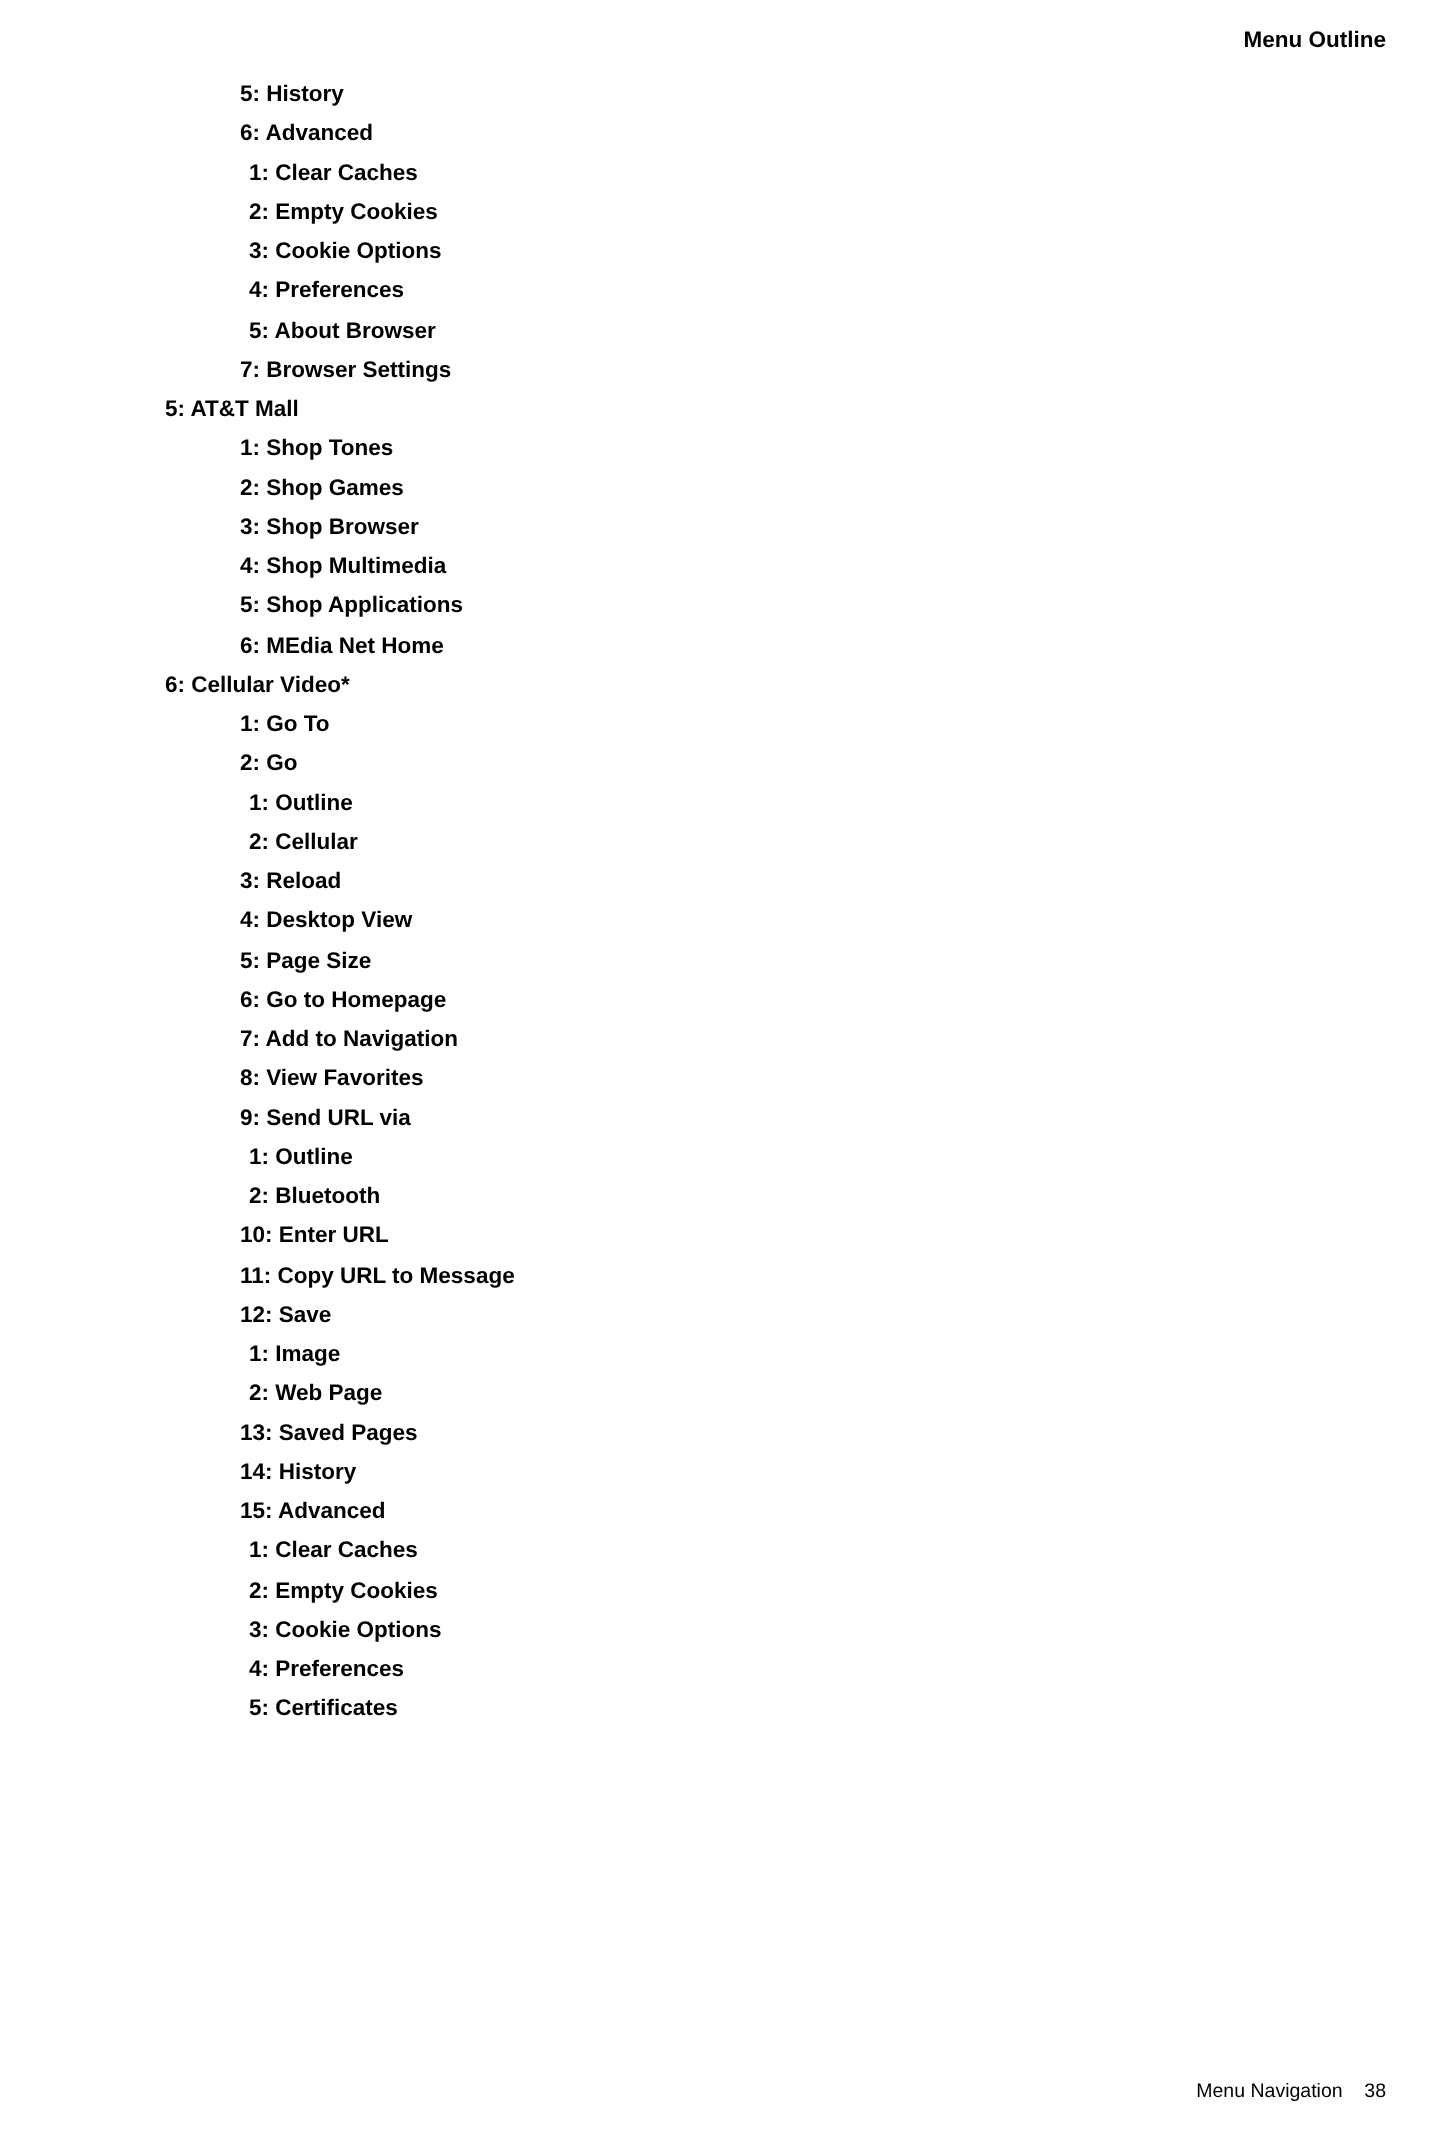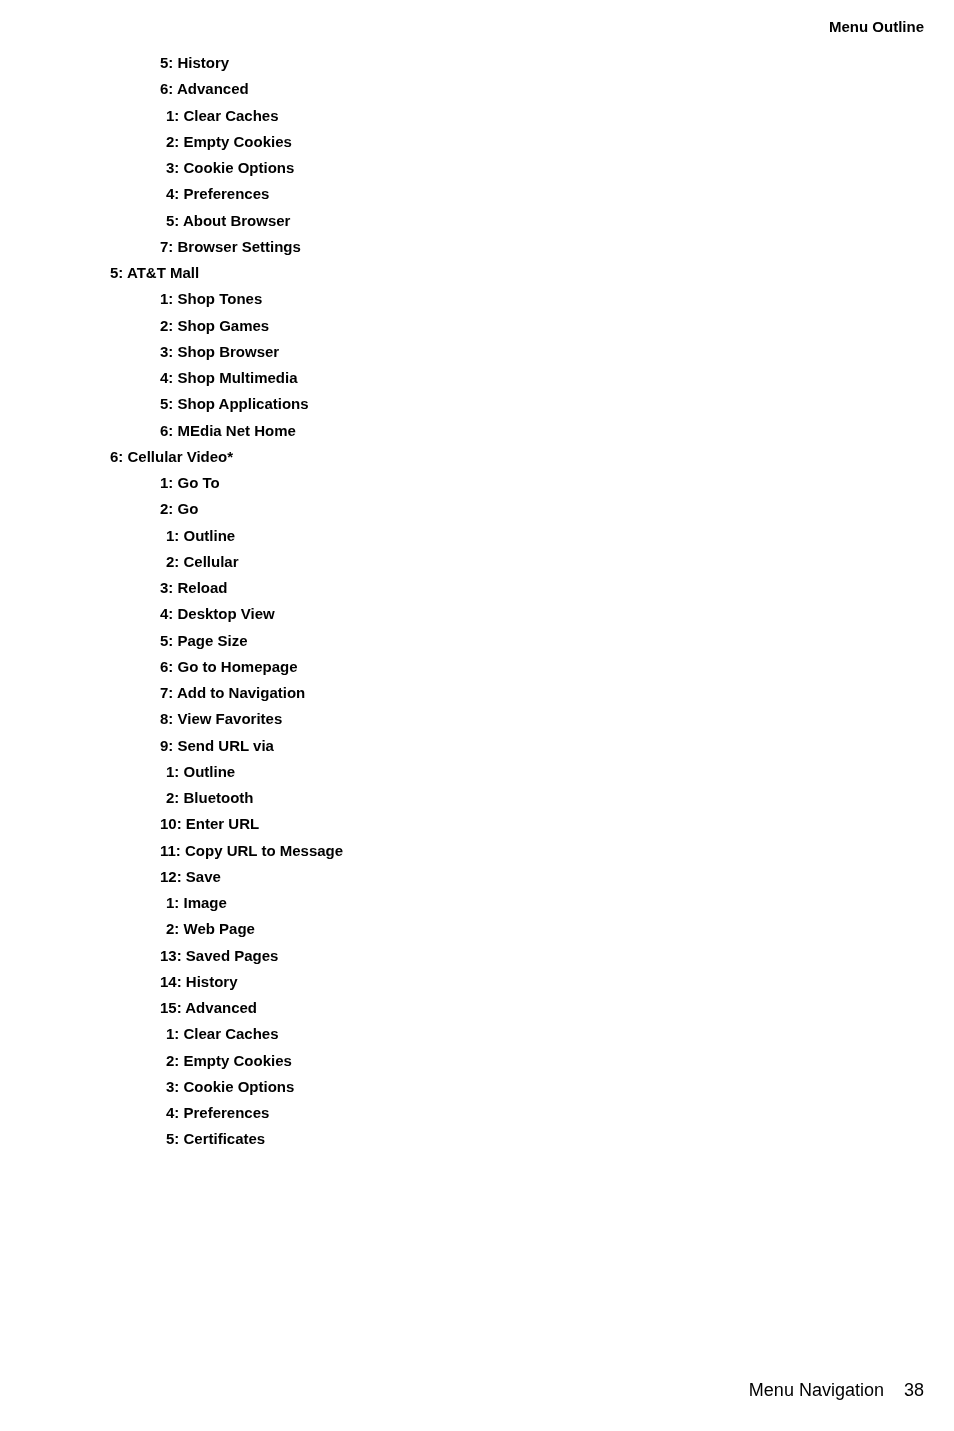--- a/index.html
+++ b/index.html
@@ -45,21 +45,21 @@
     }
 
     .level-3 {
       margin-left: 56px;
     }
 
     .footer {
       position: absolute;
       bottom: 30px;
       right: 30px;
-      font-size: 18px;
+      font-size: 13px;
       color: #000;
     }
   </style>
 </head>
 <body>
 
 <div class="header-right">Menu Outline</div>
 
 <div class="content">
   <div id="menu-list">

